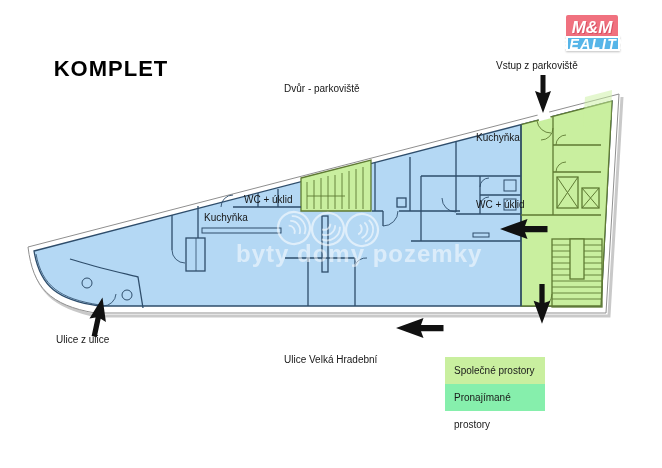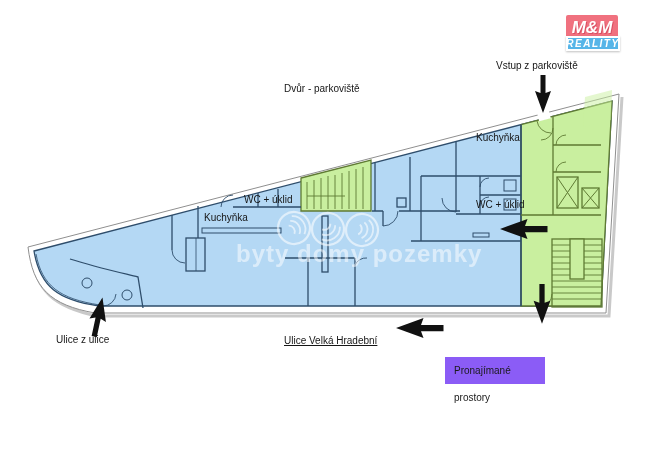--- a/index.html
+++ b/index.html
@@ -7,28 +7,28 @@
           font-family:"Liberation Sans", sans-serif;overflow:hidden;}
   svg{position:absolute;left:0;top:0;}
   .title{position:absolute;left:36px;top:56px;width:150px;text-align:center;color:#000;}
   .title .t1{font-size:27px;font-weight:bold;letter-spacing:0.5px;line-height:1.1;}
   .title .t2{font-size:22px;font-weight:bold;letter-spacing:1px;line-height:1.2;}
   .logo{position:absolute;left:566px;top:15px;width:52px;}
   .logo-top{height:26px;background:#f0717f;color:#fff;font-weight:bold;font-style:italic;
             font-size:17px;display:flex;align-items:center;justify-content:center;
             border-radius:2px;text-shadow:1px 1px 0 #d94f63;}
   .logo-bottom{position:relative;margin:-5px auto 0;width:50px;height:11px;background:#56b5e8;
-            border:2px solid #fff;color:#fff;font-weight:bold;font-style:italic;font-size:10px;
+            border:2px solid #fff;color:#fff;font-weight:bold;font-style:italic;font-size:14px;
             letter-spacing:1.5px;display:flex;align-items:center;justify-content:center;
             box-shadow:0 1px 2px rgba(0,0,0,0.25);}
   .plan-label{position:absolute;font-size:10px;color:#161616;white-space:nowrap;}
   .legend{position:absolute;left:445px;top:357px;width:100px;font-size:10px;color:#1a1a1a;}
   .legend-item{height:27px;line-height:27px;padding-left:9px;box-sizing:border-box;}
   .legend-common{background:#c9ef9f;}
-  .legend-rented{background:#8b5cf6;}
+  .legend-rented{background:#86efac;}
 </style>
 </head>
 <body>
 
 <div class="canvas">
 
   <svg width="662" height="468" viewBox="0 0 662 468">
     <defs>
       <path id="arrowShape" d="M-2.5,-22 L2.5,-22 L2.5,-4 L8,-6 L0,16 L-8,-6 L-2.5,-4 Z"></path>
     </defs>
@@ -126,35 +126,39 @@
         <g transform="translate(362,230) rotate(10)">
           <circle r="16"></circle>
           <path d="M-3,-5 a6,6 0 0 1 0,10 M1,-8 a9.5,9.5 0 0 1 0,16 M5,-11 a13,13 0 0 1 0,22" stroke-width="1.8"></path>
         </g>
       </g>
       <text x="236" y="262" font-size="24" font-weight="bold" letter-spacing="1" fill="#ffffff" fill-opacity="0.9" font-family="Liberation Sans, sans-serif">byty domy pozemky</text>
     </g>
   </svg>
 
   <div class="title">
+    <div class="t2">KOMPLET</div>
   </div>
 
   <div class="logo">
     <div class="logo-top">M&amp;M</div>
     <div class="logo-bottom">REALITY</div>
   </div>
 
   <div class="plan-label" style="left:284px;top:83px;">Dvůr - parkoviště</div>
   <div class="plan-label" style="left:496px;top:60px;">Vstup z parkoviště</div>
   <div class="plan-label" style="left:204px;top:212px;">Kuchyňka</div>
   <div class="plan-label" style="left:244px;top:194px;">WC + úklid</div>
   <div class="plan-label" style="left:476px;top:132px;">Kuchyňka</div>
   <div class="plan-label" style="left:476px;top:199px;">WC + úklid</div>
   <div class="plan-label" style="left:56px;top:334px;">Ulice z ulice</div>
-  <div class="plan-label" style="left:284px;top:335px;text-decoration:underline;">Ulice Velká Hradební</div>
+  <div class="plan-label" style="left:284px;top:354px;">Ulice Velká Hradební</div>
 
   <div class="legend">
+    <div class="legend-item legend-common">
+      <span>Společné prostory</span>
+    </div>
     <div class="legend-item legend-rented">
       <span>Pronajímané prostory</span>
     </div>
   </div>
 
 </div>
 
 </body></html>

